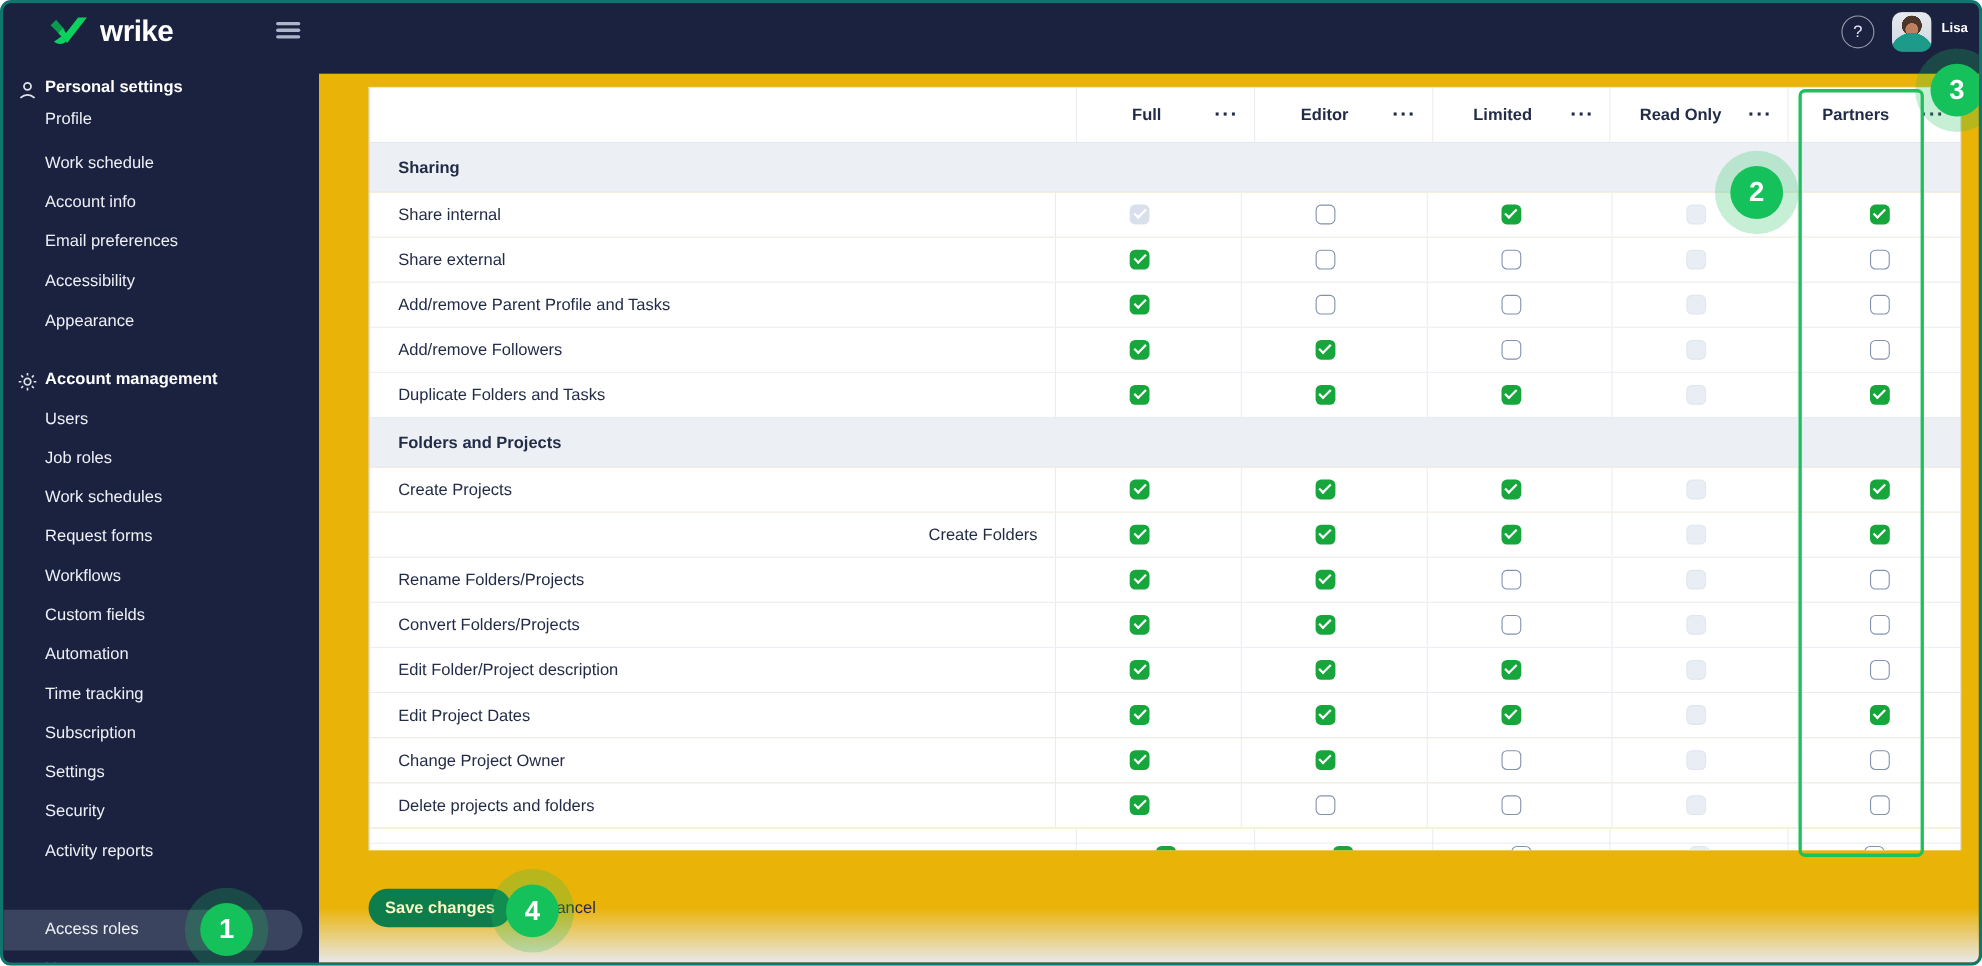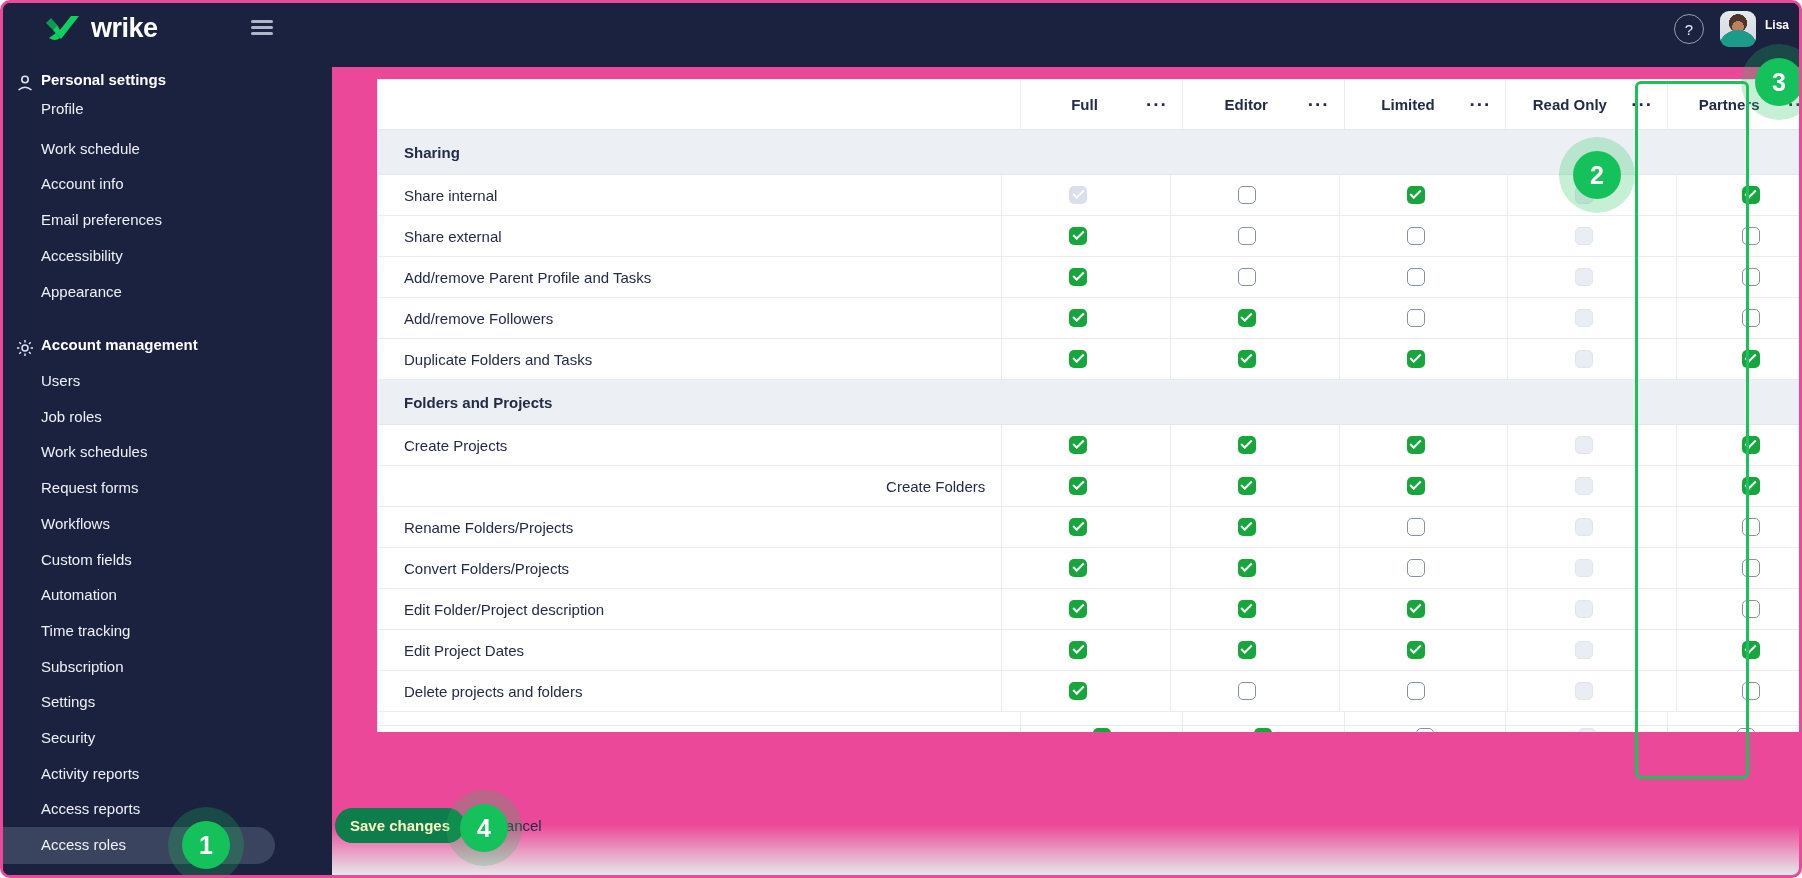--- a/index.html
+++ b/index.html
@@ -1,18 +1,18 @@
 <!DOCTYPE html>
 <html><head>
 <meta charset="utf-8">
 <style>
   html,body{margin:0;padding:0;background:#ffffff;}
   body{font-family:"Liberation Sans", sans-serif;}
   .frame{position:relative;width:1802px;height:878px;box-sizing:border-box;
-         background:#1A2240;border:3px solid #ec4899;border-radius:10px;overflow:hidden;padding-left:36px;}
+         background:#1A2240;border:3px solid #0f766e;border-radius:10px;overflow:hidden;padding-left:36px;}
 
   
   .topbar{position:absolute;left:0;top:0;width:100%;height:64px;background:#1A2240;}
   .logo{position:absolute;left:42px;top:10px;display:flex;align-items:center;gap:10px;}
   .logo-text{color:#ffffff;font-size:27px;font-weight:bold;letter-spacing:-0.5px;}
   .hamburger{position:absolute;left:248px;top:17px;width:22px;height:16px;cursor:pointer;}
   .hamburger span{display:block;height:2.6px;background:#aeb6c9;border-radius:2px;margin-bottom:3.6px;}
   .help{position:absolute;left:1671px;top:11px;width:30px;height:30px;border:1.6px solid rgba(255,255,255,.55);
         border-radius:50%;color:#e8ebf3;font-size:15px;line-height:30px;text-align:center;box-sizing:border-box;cursor:pointer;}
   .avatar{position:absolute;left:1717px;top:8px;width:36px;height:36px;border-radius:9px;overflow:hidden;
@@ -26,21 +26,21 @@
   
   .sidebar{position:absolute;left:0;top:64px;width:287px;bottom:0;background:#1A2240;}
   .sb-header{position:absolute;left:0;width:287px;height:36px;line-height:36px;color:#ffffff;
              font-size:15px;font-weight:bold;padding-left:38px;box-sizing:border-box;}
   .sb-header .sb-icon{position:absolute;left:12px;top:8px;width:20px;height:20px;}
   .sb-item{position:absolute;left:0;width:287px;height:36px;line-height:36px;color:#eef1f7;
            font-size:15px;padding-left:38px;box-sizing:border-box;cursor:pointer;}
   .sb-item.selected{background:#3a445e;width:272px;height:37px;border-radius:0 19px 19px 0;}
 
   
-  .panel{position:absolute;left:287px;top:64px;right:0;bottom:0;background:#ec4899;margin-left:42px;}
+  .panel{position:absolute;left:287px;top:64px;right:0;bottom:0;background:#eab308;}
   .bottom-fade{position:absolute;left:0;right:0;bottom:0;height:50px;
                background:linear-gradient(to bottom, rgba(231,232,234,0), #e7e8ea);}
 
   
   .ptable{position:absolute;left:45px;top:12px;width:1448px;
           border:1px solid #e4e8ee;border-bottom:none;box-sizing:border-box;}
   .trow{display:flex;width:100%;box-sizing:border-box;}
   .tcell{box-sizing:border-box;position:relative;display:flex;align-items:center;justify-content:center;}
   .tcell.first{justify-content:flex-start;padding-left:26px;}
   .tcell.vline{border-left:1px solid #e9edf2;}
@@ -122,21 +122,20 @@
       <div class="sb-item" style="top: 367.4px;">Work schedules</div>
       <div class="sb-item" style="top: 403.1px;">Request forms</div>
       <div class="sb-item" style="top: 438.8px;">Workflows</div>
       <div class="sb-item" style="top: 474.5px;">Custom fields</div>
       <div class="sb-item" style="top: 510.2px;">Automation</div>
       <div class="sb-item" style="top: 545.9px;">Time tracking</div>
       <div class="sb-item" style="top: 581.6px;">Subscription</div>
       <div class="sb-item" style="top: 617.3px;">Settings</div>
       <div class="sb-item" style="top: 653px;">Security</div>
       <div class="sb-item" style="top: 688.7px;">Activity reports</div>
-      <div class="sb-item" style="top: 724.4px;">Access reports</div>
       <div class="sb-item selected" style="top: 760.1px;">Access roles</div>
       <div class="sb-item" style="top: 795.8px;">User types</div>
     </div>
 
   <div class="panel">
     <div class="ptable" id="ptable">
         <div class="trow thead">
           <div class="tcell  first" style="width: 643px;"></div>
           <div class="tcell  vline" style="width: 162px;">
             <span class="hlabel">Full</span>
@@ -380,20 +379,40 @@
           </div>
           <div class="tcell  vline" style="width: 162px;">
             <span class="cb disabled-unchecked"></span>
           </div>
           <div class="tcell  vline" style="width: 157px;">
             <span class="cb checked"></span>
           </div>
         </div>
         <div class="trow drow">
           <div class="tcell  first" style="width: 643px;">
+            <span class="rlabel">Change Project Owner</span>
+          </div>
+          <div class="tcell  vline" style="width: 162px;">
+            <span class="cb checked"></span>
+          </div>
+          <div class="tcell  vline" style="width: 162px;">
+            <span class="cb checked"></span>
+          </div>
+          <div class="tcell  vline" style="width: 162px;">
+            <span class="cb unchecked"></span>
+          </div>
+          <div class="tcell  vline" style="width: 162px;">
+            <span class="cb disabled-unchecked"></span>
+          </div>
+          <div class="tcell  vline" style="width: 157px;">
+            <span class="cb unchecked"></span>
+          </div>
+        </div>
+        <div class="trow drow">
+          <div class="tcell  first" style="width: 643px;">
             <span class="rlabel">Delete projects and folders</span>
           </div>
           <div class="tcell  vline" style="width: 162px;">
             <span class="cb checked"></span>
           </div>
           <div class="tcell  vline" style="width: 162px;">
             <span class="cb unchecked"></span>
           </div>
           <div class="tcell  vline" style="width: 162px;">
             <span class="cb unchecked"></span>

